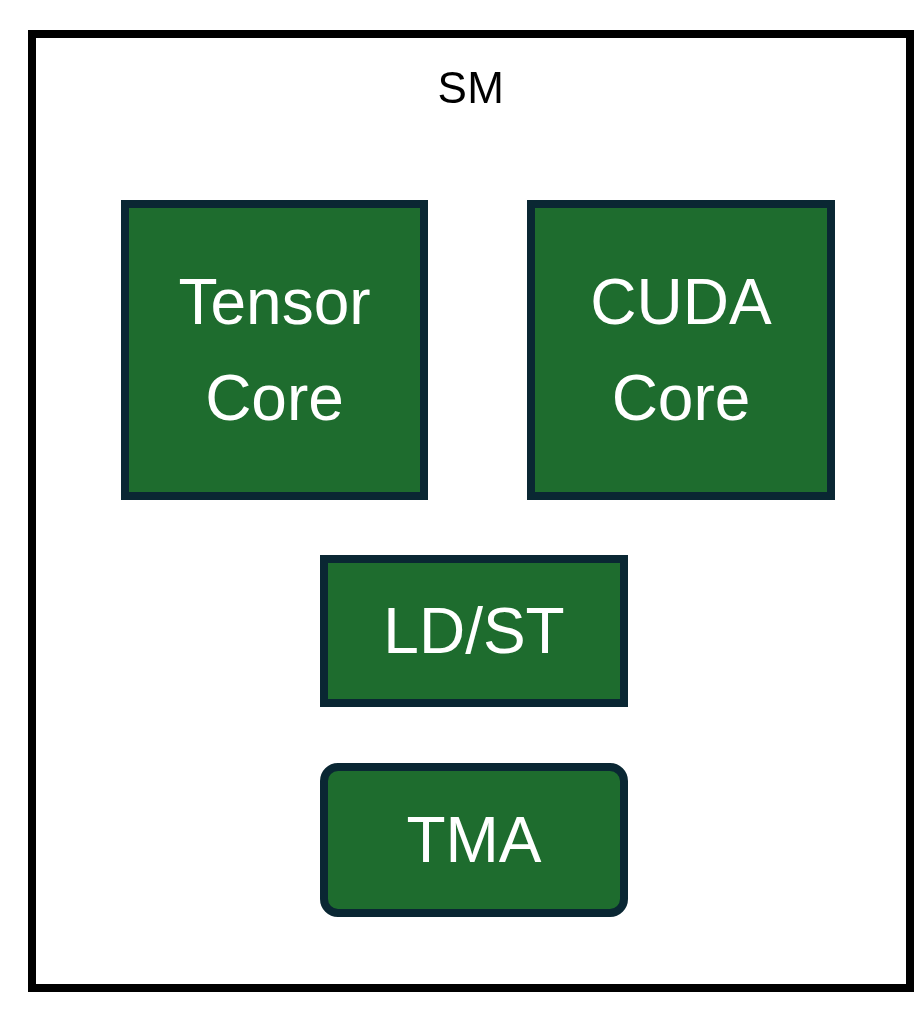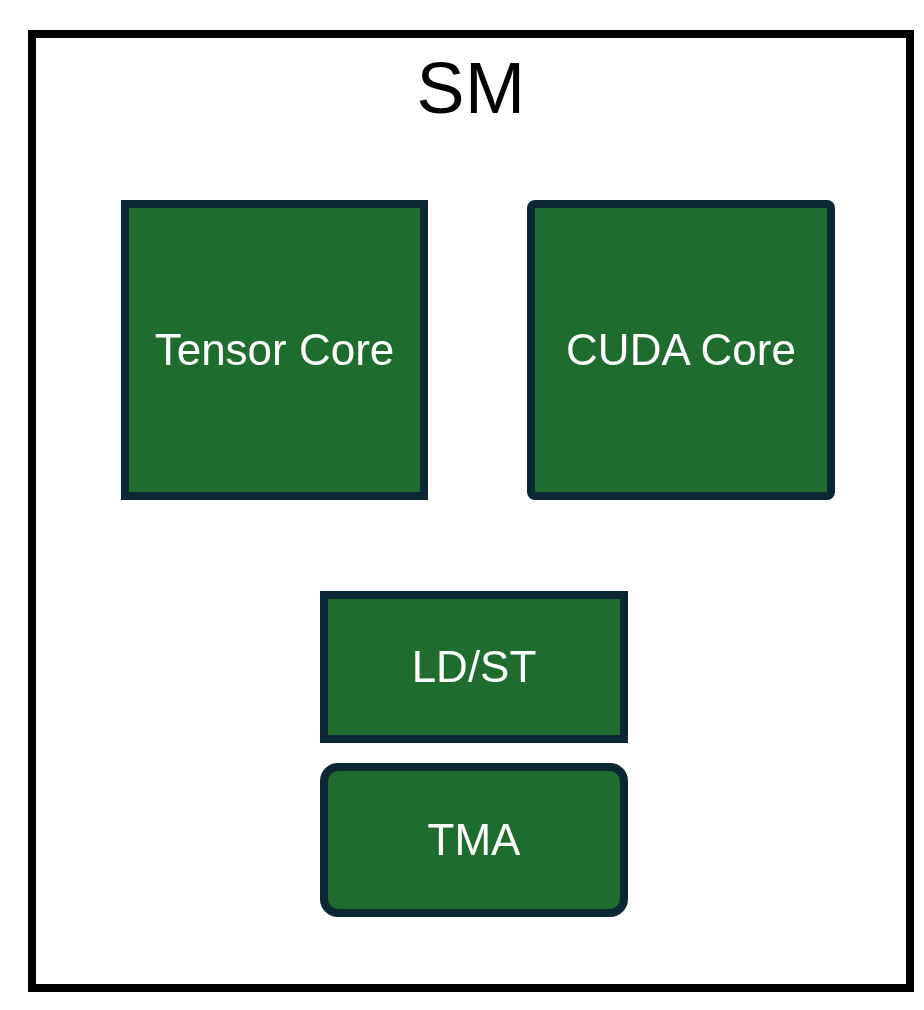--- a/index.html
+++ b/index.html
@@ -21,43 +21,43 @@
     border: 8px solid var(--outer-border, #000000);
     background: var(--background, #ffffff);
   }
 
   .sm-title {
     position: absolute;
     left: 0;
     top: 18px;
     width: 100%;
     text-align: center;
-    font-size: 72px;
+    font-size: 44px;
     line-height: 64px;
     color: var(--title-text, #000000);
     letter-spacing: 0.5px;
   }
 
   .block {
     position: absolute;
     box-sizing: border-box;
     background: var(--block-fill, #1e6c2e);
     border: 8px solid var(--block-border, #0a2733);
     color: var(--block-text, #ffffff);
     display: flex;
     align-items: center;
     justify-content: center;
     text-align: center;
-    font-size: 44px;
+    font-size: 64px;
     line-height: 1.5;
   }
 
   .block-tensor-core { left: 85px;  top: 162px; width: 307px; height: 300px; }
-  .block-cuda-core   { left: 491px; top: 162px; width: 308px; height: 300px; border-radius: 8px; }
-  .block-ld-st       { left: 284px; top: 517px; width: 308px; height: 152px; margin-top: 36px; }
+  .block-cuda-core   { left: 491px; top: 162px; width: 308px; height: 300px; }
+  .block-ld-st       { left: 284px; top: 517px; width: 308px; height: 152px; }
   .block-tma         { left: 284px; top: 725px; width: 308px; height: 154px; border-radius: 18px; }
 
   .block-label {
     display: inline-block;
     max-width: 280px;
   }
 </style>
 </head>
 <body>
 

